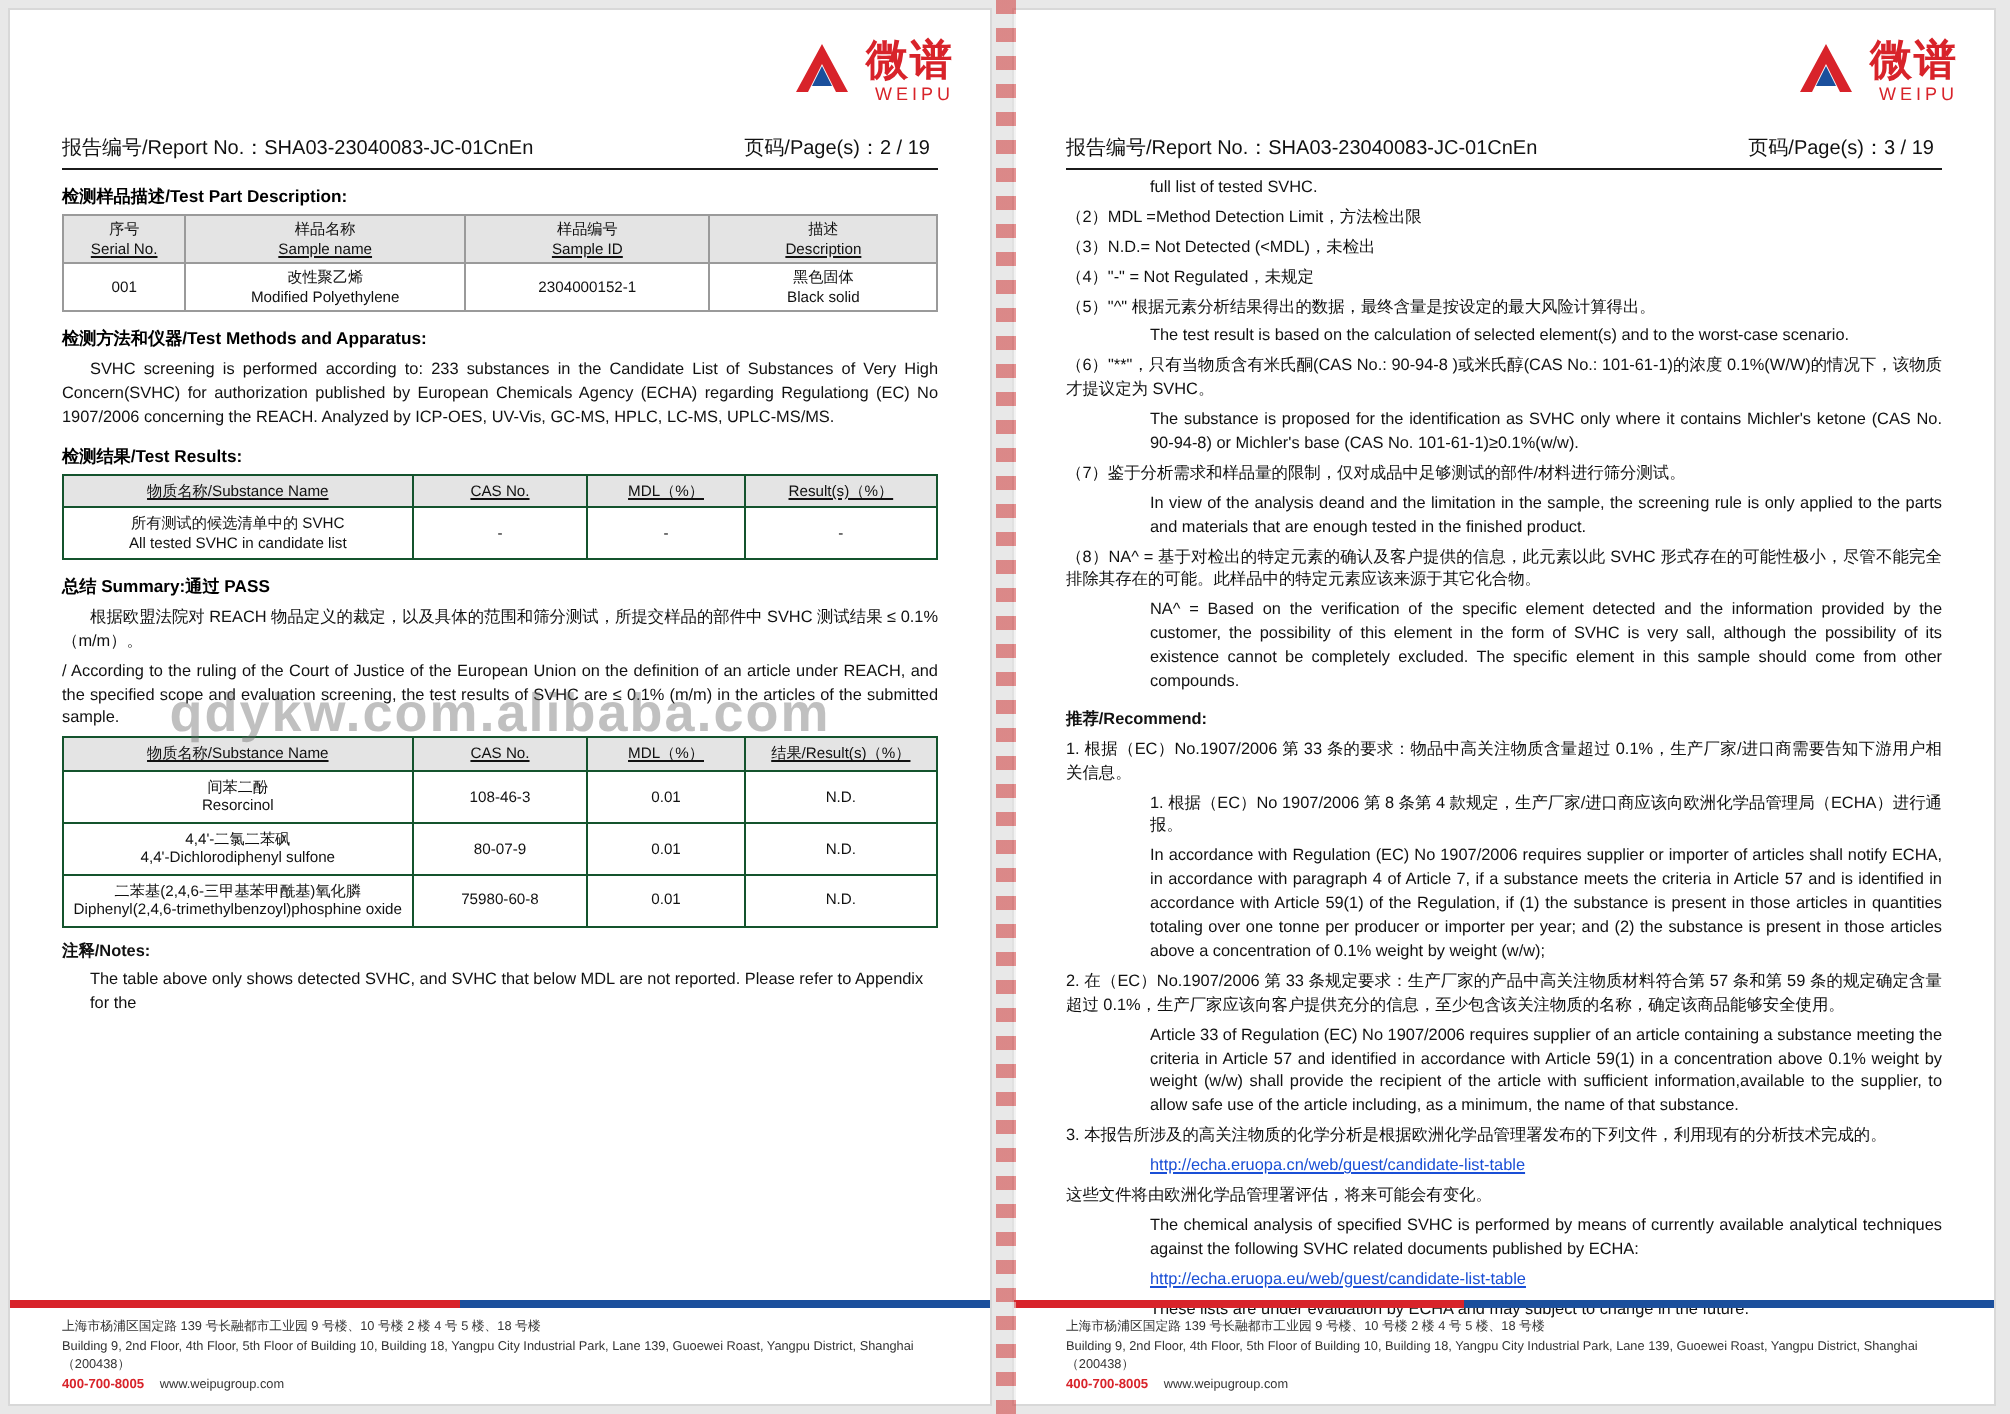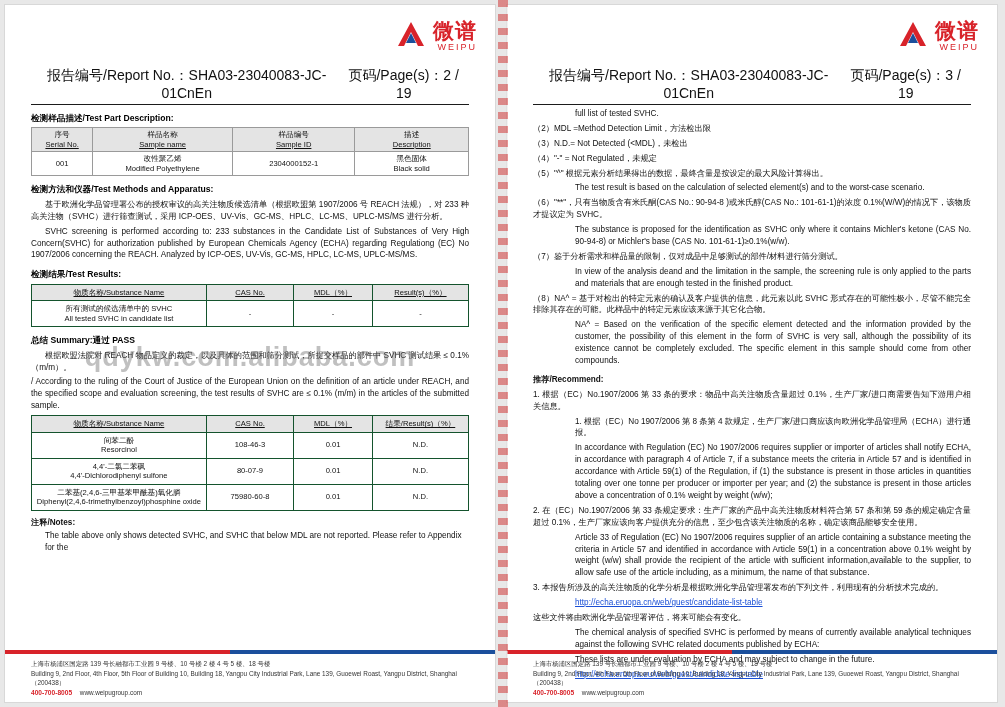--- a/index.html
+++ b/index.html
@@ -57,21 +57,21 @@
     line-height: 1;
     margin-top: 2px;
     text-align: right;
   }
   .logo-col { display: flex; flex-direction: column; }
 
   
   .report-line {
     position: relative;
     margin: 0 26px;
-    font-size: 14px;
+    font-size: 10px;
     color: #111;
     padding-bottom: 3px;
     border-bottom: 1.6px solid #1b1b1b;
     display: flex;
     justify-content: space-between;
     align-items: baseline;
     text-align: center;
   }
   .report-line .rep-no { letter-spacing: 0; }
   .report-line .page-no { padding-right: 4px; }
@@ -272,21 +272,20 @@
             <td>2304000152-1</td>
             <td>
               <span class="cell-cn">黑色固体</span>
               <span class="cell-en">Black solid</span>
             </td>
           </tr>
         </tbody>
       </table>
 
       <div class="sec-title">检测方法和仪器/Test Methods and Apparatus:</div>
-      <div class="para ind">基于欧洲化学品管理署公布的授权审议的高关注物质候选清单（根据欧盟第 1907/2006 号 REACH 法规），对 233 种高关注物（SVHC）进行筛查测试，采用 ICP-OES、UV-Vis、GC-MS、HPLC、LC-MS、UPLC-MS/MS 进行分析。</div>
       <div class="para ind para-en">SVHC screening is performed according to: 233 substances in the Candidate List of Substances of Very High Concern(SVHC) for authorization published by European Chemicals Agency (ECHA) regarding Regulationg (EC) No 1907/2006 concerning the REACH. Analyzed by ICP-OES, UV-Vis, GC-MS, HPLC, LC-MS, UPLC-MS/MS.</div>
 
       <div class="sec-title">检测结果/Test Results:</div>
 
       <table class="tbl2">
         <thead>
           <tr>
             <th style="width:40%"><span class="u">物质名称/Substance Name</span></th>
             <th style="width:20%"><span class="u">CAS No.</span></th>
             <th style="width:18%"><span class="u">MDL（%）</span></th>
@@ -423,24 +422,24 @@
       <div class="item">2. 在（EC）No.1907/2006 第 33 条规定要求：生产厂家的产品中高关注物质材料符合第 57 条和第 59 条的规定确定含量超过 0.1%，生产厂家应该向客户提供充分的信息，至少包含该关注物质的名称，确定该商品能够安全使用。</div>
       <div class="item indent1 en">Article 33 of Regulation (EC) No 1907/2006 requires supplier of an article containing a substance meeting the criteria in Article 57 and identified in accordance with Article 59(1) in a concentration above 0.1% weight by weight (w/w) shall provide the recipient of the article with sufficient information,available to the supplier, to allow safe use of the article including, as a minimum, the name of that substance.</div>
 
       <div class="item">3. 本报告所涉及的高关注物质的化学分析是根据欧洲化学品管理署发布的下列文件，利用现有的分析技术完成的。</div>
       <div class="item indent1">
         <span class="link">http://echa.eruopa.cn/web/guest/candidate-list-table</span>
       </div>
       <div class="item">这些文件将由欧洲化学品管理署评估，将来可能会有变化。</div>
 
       <div class="item indent1 boxed-en">The chemical analysis of specified SVHC is performed by means of currently available analytical techniques against the following SVHC related documents published by ECHA:</div>
-      <div class="item indent1 en">These lists are under evaluation by ECHA and may subject to change in the future.</div>
       <div class="item indent1">
         <span class="link">http://echa.eruopa.eu/web/guest/candidate-list-table</span>
       </div>
+      <div class="item indent1 en">These lists are under evaluation by ECHA and may subject to change in the future.</div>
     </div>
 
     <div class="footer">
       <div class="footer-bar">
         <div class="fb-red"></div>
         <div class="fb-blue"></div>
       </div>
       <div class="footer-txt">
         <div>上海市杨浦区国定路 139 号长融都市工业园 9 号楼、10 号楼 2 楼 4 号 5 楼、18 号楼</div>
         <div>Building 9, 2nd Floor, 4th Floor, 5th Floor of Building 10, Building 18, Yangpu City Industrial Park, Lane 139, Guoewei Roast, Yangpu District, Shanghai（200438）</div>

